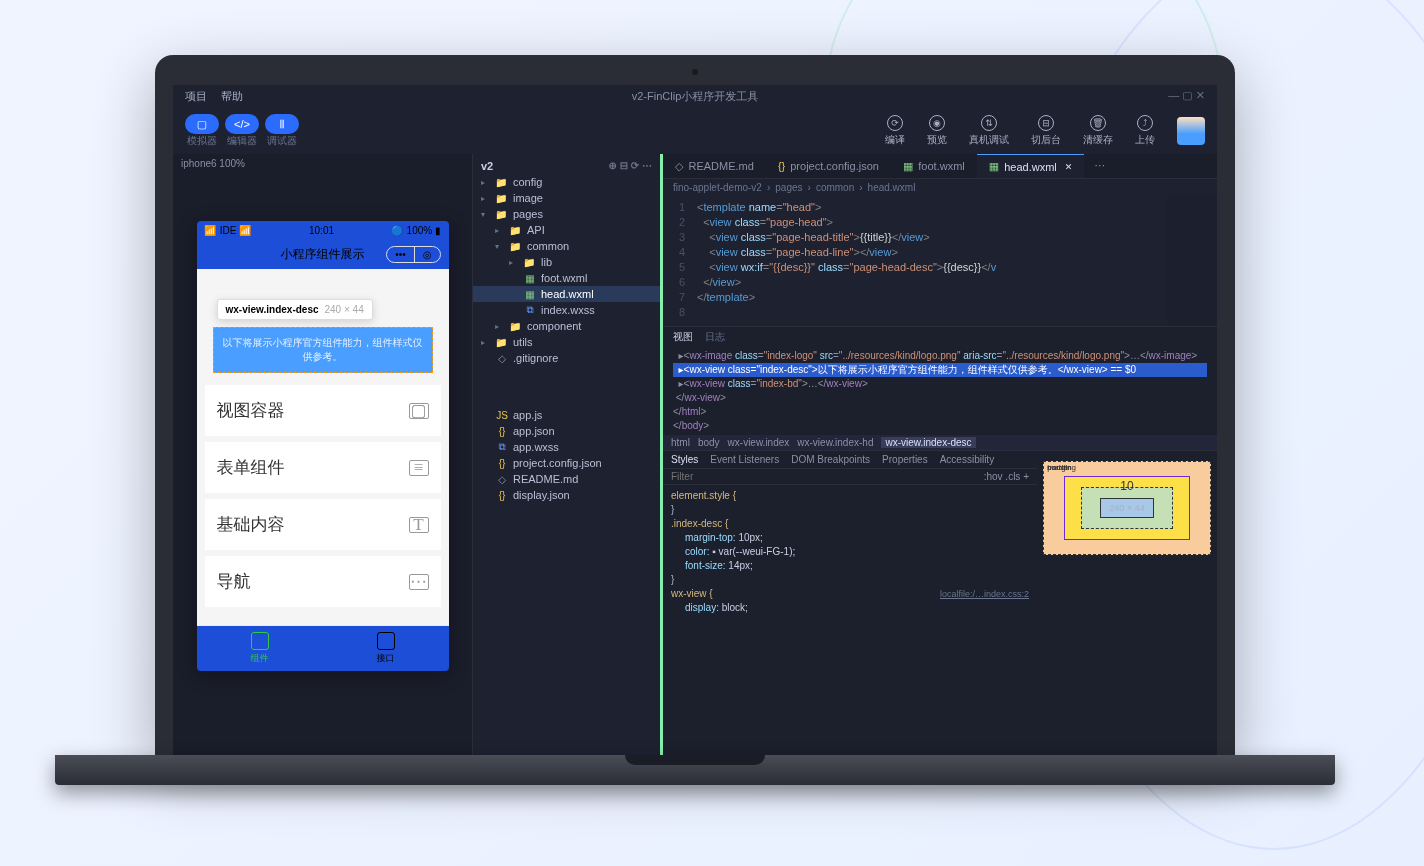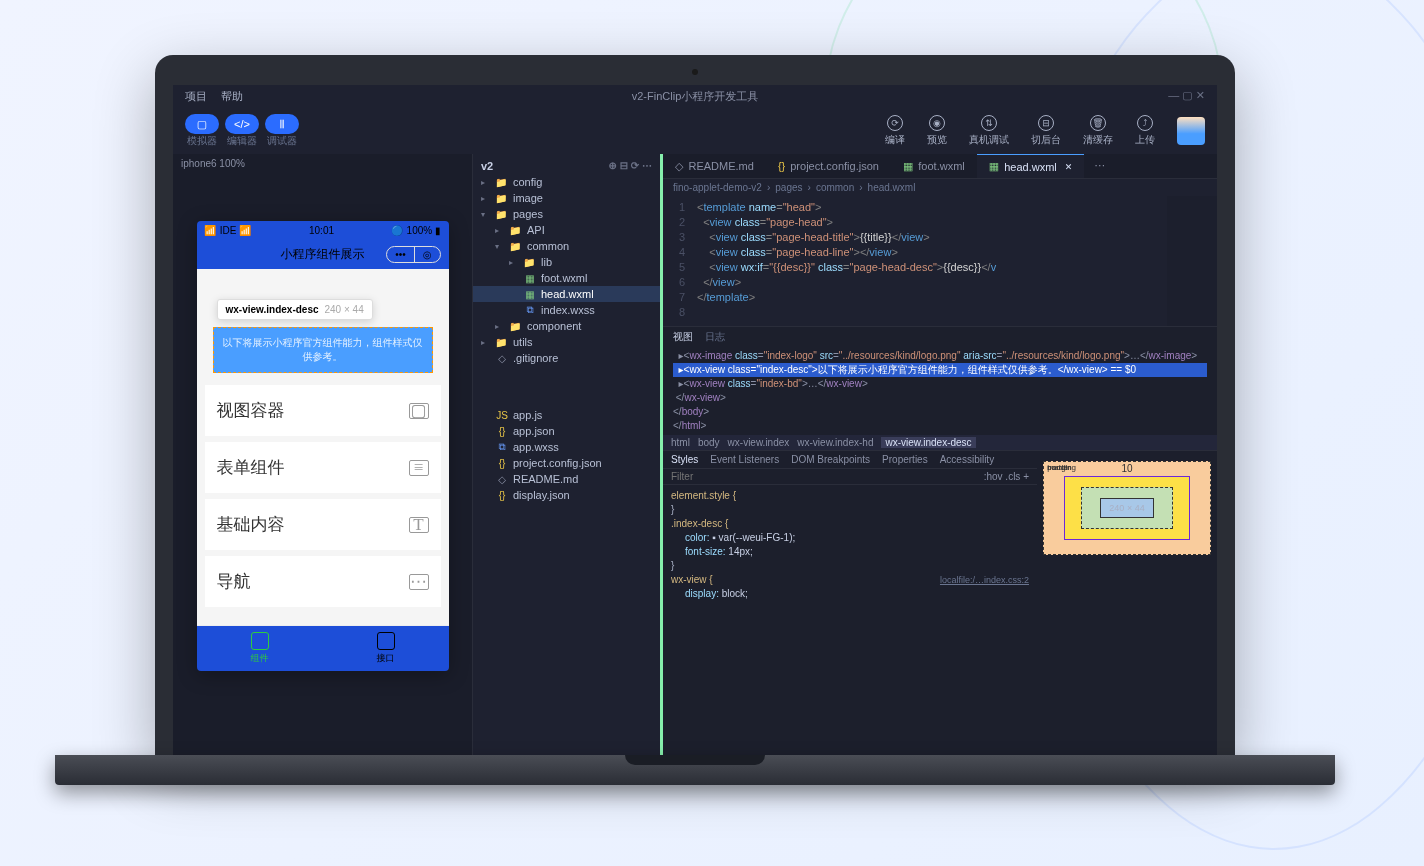--- a/index.html
+++ b/index.html
@@ -111,21 +111,21 @@
 .css-val { color: #c8d0e5; }
 .css-src { float: right; color: #6a7590; text-decoration: underline; font-size: 9px; }
 
 .box-model { width: 180px; padding: 10px; display: flex; align-items: flex-start; justify-content: center; }
 .bm { position: relative; font-size: 9px; text-align: center; }
 .bm-margin { background: #f9cc9d; padding: 14px 20px; border: 1px dashed #333; }
 .bm-border { background: #fde047; padding: 10px 16px; border: 1px solid #6d28d9; }
 .bm-padding { background: #c4e0b4; padding: 10px 18px; border: 1px dashed #333; }
 .bm-content { background: #a8c8e8; padding: 4px 8px; border: 1px solid #333; white-space: nowrap; }
 .bm-label { position: absolute; top: 2px; left: 4px; font-size: 8px; color: #333; }
-.bm-val-t { position: absolute; top: 2px; left: 50%; transform: translateX(-50%); font-size: 10px; color: #333; }
+.bm-val-t { position: absolute; top: 18px; left: 50%; transform: translateX(-50%); font-size: 12px; color: #333; }
 </style>
 </head>
 <body>
 
 <div class="bg-curve-1"></div>
 <div class="bg-curve-2"></div>
 
 <div class="laptop">
   <div class="laptop-bezel">
     <div class="laptop-camera"></div>
@@ -361,22 +361,22 @@
           <div class="devtools">
             <div class="dt-tabs" id="dt-main-tabs">
                 <span class="active">视图</span>
                 <span>日志</span>
               </div>
             <div class="dom-view" id="dom-view">
                 <div class="dom-line">  ▸<span class="dom-punc">&lt;</span><span class="dom-tag">wx-image</span> <span class="dom-attr">class</span>=<span class="dom-str">"index-logo"</span> <span class="dom-attr">src</span>=<span class="dom-str">"../resources/kind/logo.png"</span> <span class="dom-attr">aria-src</span>=<span class="dom-str">"../resources/kind/logo.png"</span>&gt;…&lt;/<span class="dom-tag">wx-image</span>&gt;</div>
                 <div class="dom-line sel">  ▸<span>&lt;wx-view class="index-desc"&gt;以下将展示小程序官方组件能力，组件样式仅供参考。&lt;/wx-view&gt; == $0</span></div>
                 <div class="dom-line">  ▸&lt;<span class="dom-tag">wx-view</span> <span class="dom-attr">class</span>=<span class="dom-str">"index-bd"</span>&gt;…&lt;/<span class="dom-tag">wx-view</span>&gt;</div>
                 <div class="dom-line"> &lt;/<span class="dom-tag">wx-view</span>&gt;</div>
+                <div class="dom-line">&lt;/<span class="dom-tag">html</span>&gt;</div>
                 <div class="dom-line">&lt;/<span class="dom-tag">body</span>&gt;</div>
-                <div class="dom-line">&lt;/<span class="dom-tag">html</span>&gt;</div>
               </div>
             <div class="dom-crumb" id="dom-crumb">
                 <span>html</span>
                 <span>body</span>
                 <span>wx-view.index</span>
                 <span>wx-view.index-hd</span>
                 <span class="sel">wx-view.index-desc</span>
               </div>
             <div class="styles-section">
               <div class="styles-left">
@@ -390,20 +390,21 @@
                 <div class="styles-filter">
                   <input placeholder="Filter" style="">
                   <div class="styles-filter-r">:hov .cls +</div>
                 </div>
                 <div class="css-rules" id="css-rules">
                     <div><span class="css-sel">element.style {</span></div>
                     <div>}</div>
                     <div><span class="css-sel">.index-desc {</span><span class="css-src">
                         <style></span></style>
                       </span></div>
+                    <div class="css-prop"><span>margin-top</span>: <span class="css-val">10px;</span></div>
                     <div class="css-prop"><span>color</span>: <span class="css-val">▪ var(--weui-FG-1);</span></div>
                     <div class="css-prop"><span>font-size</span>: <span class="css-val">14px;</span></div>
                     <div>}</div>
                     <div><span class="css-sel">wx-view {</span><span class="css-src">localfile:/…index.css:2</span></div>
                     <div class="css-prop"><span>display</span>: <span class="css-val">block;</span></div>
                   </div>
               </div>
               <div class="box-model">
                 <div class="bm">
                   <div class="bm-margin">

